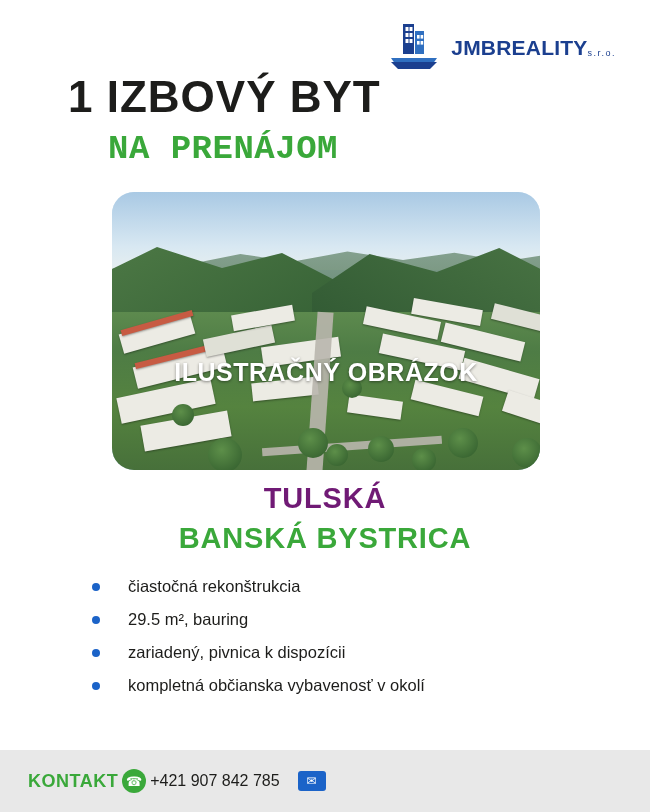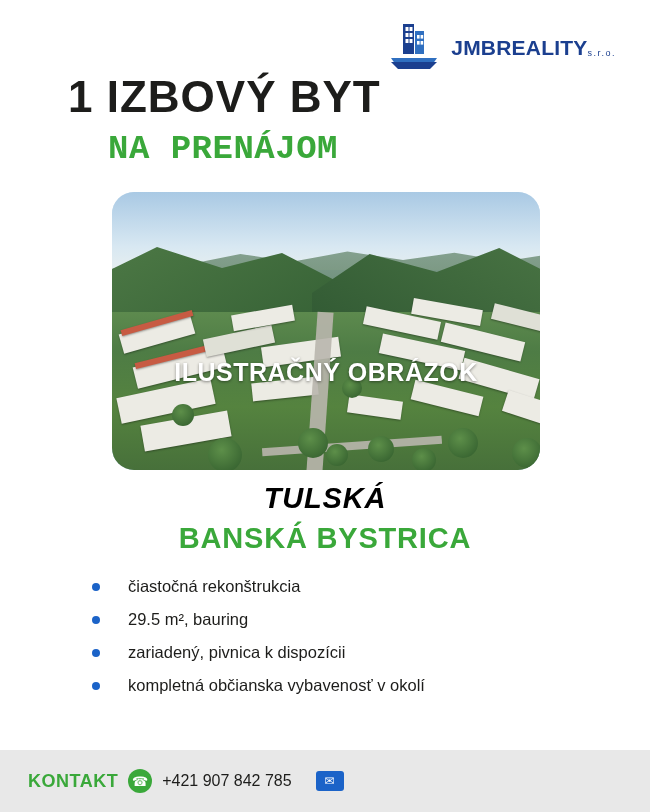--- a/index.html
+++ b/index.html
@@ -148,23 +148,22 @@
   }
 
   
   .loc1 {
     position: absolute;
     top: 482px;
     left: 0; right: 0;
     text-align: center;
     font-size: 29px;
     font-weight: bold;
-    color: #000000;
+    color: #701a75;
     letter-spacing: .8px;
-    font-style: italic;
   }
   .loc2 {
     position: absolute;
     top: 522px;
     left: 0; right: 0;
     text-align: center;
     font-size: 29px;
     font-weight: bold;
     color: #3aa83a;
     letter-spacing: .8px;
@@ -195,21 +194,21 @@
 
   
   .footer {
     position: absolute;
     left: 0; right: 0; bottom: 0;
     height: 62px;
     background: #e8e8e8;
     display: flex;
     align-items: center;
     padding-left: 28px;
-    gap: 10px;
+    gap: 4px;
   }
   .kontakt {
     font-size: 18px;
     font-weight: bold;
     color: #3aa83a;
     letter-spacing: .5px;
   }
   .ico {
     width: 24px;
     height: 24px;

